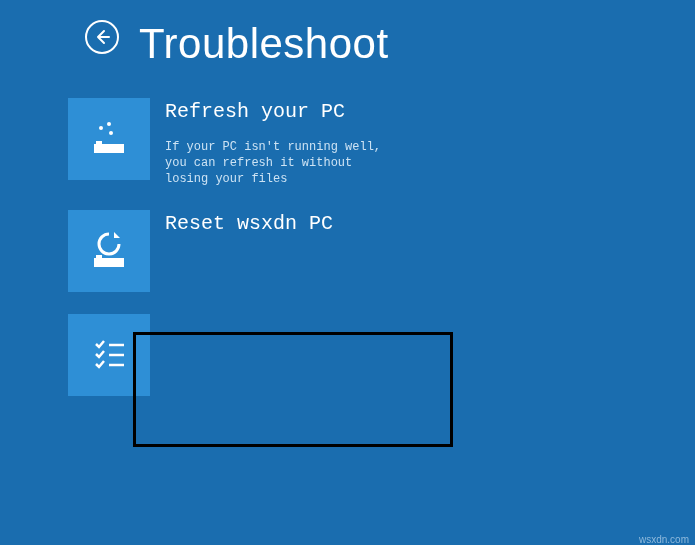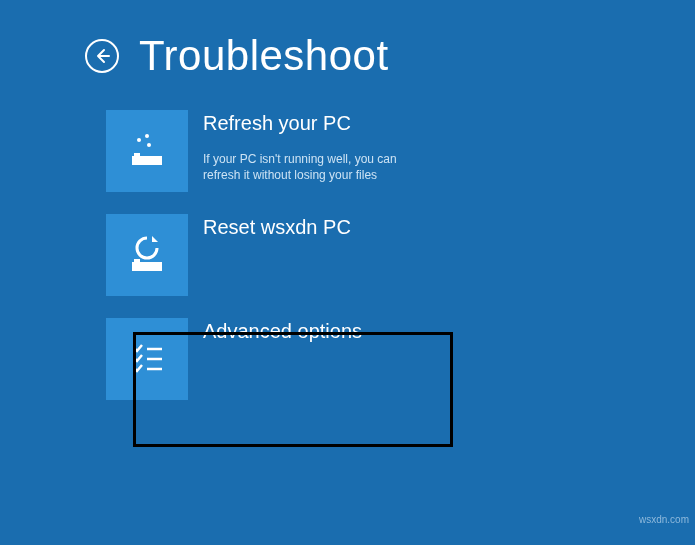--- a/index.html
+++ b/index.html
@@ -11,22 +11,22 @@
       width: 695px;
       height: 545px;
       background: #1a6daf;
       font-family: 'Segoe UI', 'Segoe UI Light', Tahoma, sans-serif;
       color: #ffffff;
       overflow: hidden;
       position: relative;
     }
     .header {
       display: flex;
-      align-items: center;
-      padding-top: 32px;
+      align-items: flex-start;
+      padding-top: 20px;
       padding-left: 85px;
     }
     .back-button {
       width: 34px;
       height: 34px;
       border: 2px solid #ffffff;
       border-radius: 50%;
       display: flex;
       align-items: center;
       justify-content: center;
@@ -34,21 +34,22 @@
       cursor: pointer;
       flex-shrink: 0;
     }
     .page-title {
       font-size: 42px;
       font-weight: 300;
       letter-spacing: 0.5px;
     }
     .options {
       padding-top: 30px;
-      padding-left: 106px;
+      padding-left: 68px;
+      font-family: Liberation Mono, monospace;
     }
     .option-row {
       display: flex;
       align-items: flex-start;
       margin-bottom: 22px;
       cursor: pointer;
     }
     .tile {
       width: 82px;
       height: 82px;
@@ -79,21 +80,21 @@
       position: absolute;
       border: 3px solid #000000;
       left: 133px;
       top: 332px;
       width: 320px;
       height: 115px;
       pointer-events: none;
     }
     .watermark {
       position: absolute;
-      bottom: 20px;
+      bottom: 0;
       right: 6px;
       font-size: 10px;
       color: #8eb9dc;
       font-family: Arial, sans-serif;
     }
   </style>
 </head>
 <body>
 
 <div class="header">
@@ -141,23 +142,19 @@
     <div class="tile">
       <svg width="50" height="50" viewBox="0 0 50 50">
         <path d="M 12 14 L 15 17 L 20 11" stroke="#ffffff" stroke-width="2.5" fill="none"></path>
         <line x1="25" y1="15" x2="40" y2="15" stroke="#ffffff" stroke-width="2.5"></line>
         <path d="M 12 24 L 15 27 L 20 21" stroke="#ffffff" stroke-width="2.5" fill="none"></path>
         <line x1="25" y1="25" x2="40" y2="25" stroke="#ffffff" stroke-width="2.5"></line>
         <path d="M 12 34 L 15 37 L 20 31" stroke="#ffffff" stroke-width="2.5" fill="none"></path>
         <line x1="25" y1="35" x2="40" y2="35" stroke="#ffffff" stroke-width="2.5"></line>
       </svg>
     </div>
-    <div class="option-text">
-      <div class="option-title">Advanced options</div>
-      <div class="option-desc"></div>
-    </div>
   </div>
 
 </div>
 
 <div class="highlight-box"></div>
 
 <div class="watermark">wsxdn.com</div>
 
 </body></html>

